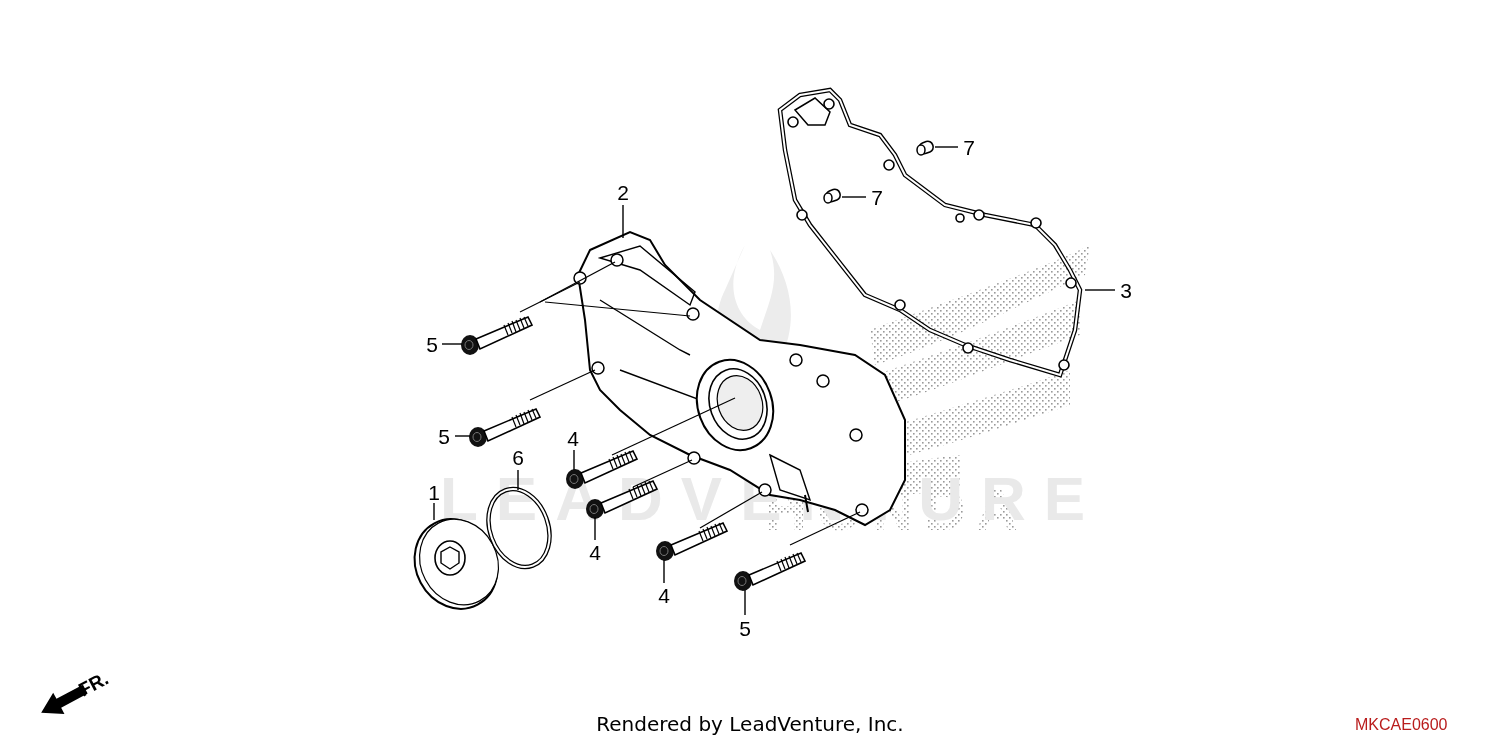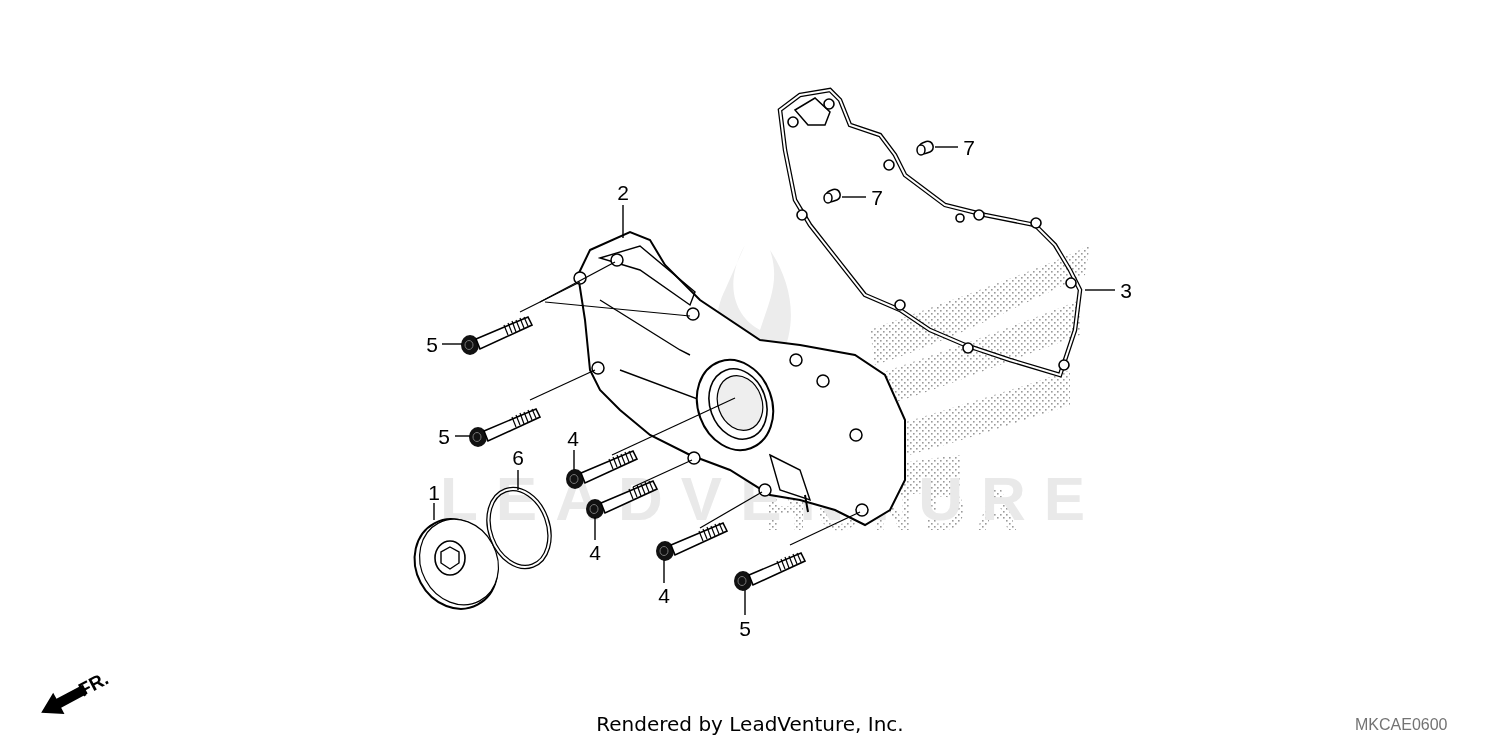--- a/index.html
+++ b/index.html
@@ -2,21 +2,21 @@
 <html><head>
 <meta charset="utf-8">
 <style>
   html,body{margin:0;padding:0;background:#ffffff;}
   body{width:1500px;height:750px;position:relative;overflow:hidden;font-family:"DejaVu Sans",sans-serif;}
   #stage{position:absolute;left:0;top:0;width:1500px;height:750px;}
   svg text{font-family:"Liberation Sans",sans-serif;}
   .callout{font-size:21px;fill:#000;}
   .watermark-text{font-family:"Liberation Sans",sans-serif;font-size:62px;font-weight:bold;letter-spacing:18px;fill:#e9e9e9;}
   .footer{position:absolute;left:0;top:712px;width:1500px;text-align:center;font-family:"DejaVu Sans",sans-serif;font-size:20px;color:#000;letter-spacing:0px;}
-  .code{position:absolute;left:1355px;top:716px;font-family:"Liberation Sans",sans-serif;font-size:16px;color:#737373;}
+  .code{position:absolute;left:1355px;top:716px;font-family:"Liberation Sans",sans-serif;font-size:16px;color:#b91c1c;}
 </style>
 </head>
 <body>
 
 <div id="stage">
 <svg width="1500" height="750" viewBox="0 0 1500 750" xmlns="http://www.w3.org/2000/svg">
   <defs>
     <pattern id="dots" width="6" height="6" patternUnits="userSpaceOnUse">
       <rect x="1" y="1" width="1.6" height="1.6" fill="#9a9a9a"></rect>
       <rect x="4" y="4" width="1.6" height="1.6" fill="#9a9a9a"></rect>

